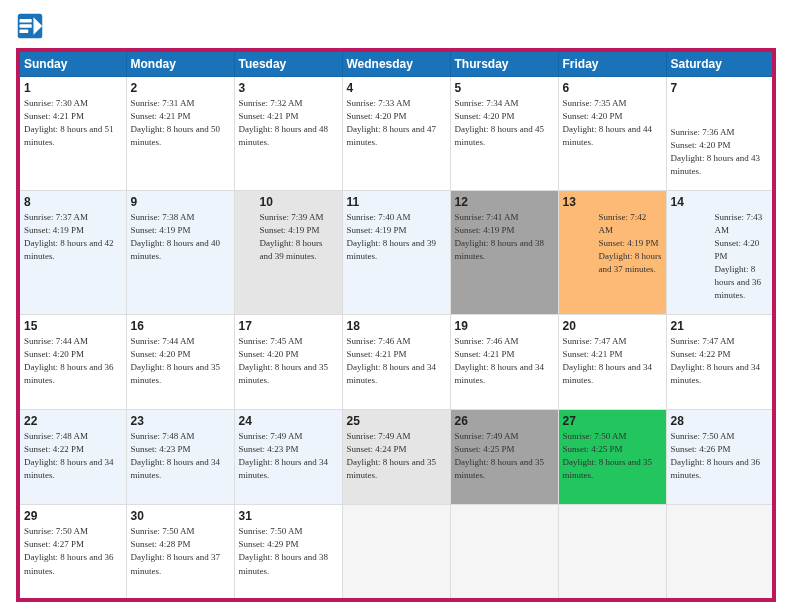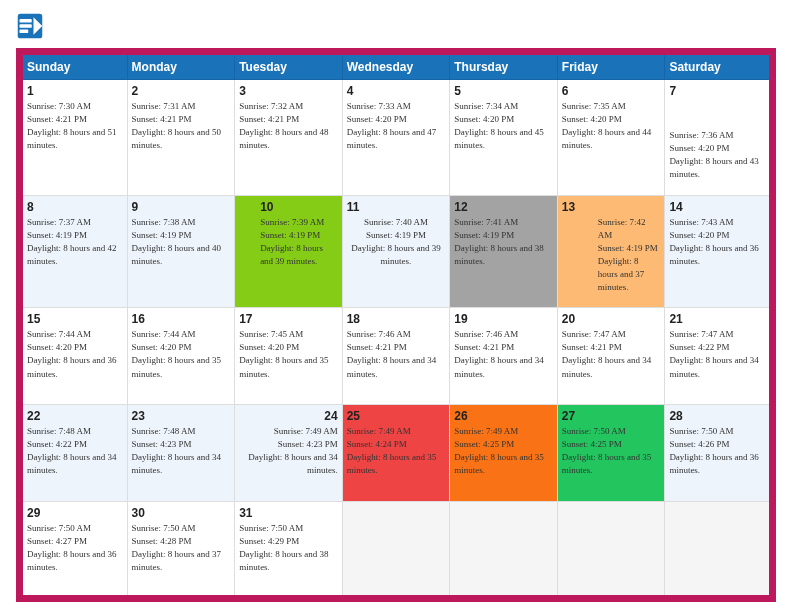--- a/index.html
+++ b/index.html
@@ -49,21 +49,21 @@
       font-weight: bold;
       color: #333;
       line-height: 1.1;
     }
     .location {
       font-size: 14px;
       color: #555;
     }
     .calendar {
       flex: 1;
-      border: 7px solid #be185d;
+      border: 4px solid #be185d;
       border-collapse: collapse;
       width: 100%;
       table-layout: fixed;
     }
     .calendar th {
       background: #1a73b8;
       color: #fff;
       font-size: 12px;
       font-weight: bold;
       padding: 5px 4px;
@@ -186,47 +186,47 @@
             <div class="cell-text" style="white-space: pre-line;">Sunrise: 7:37 AM
 Sunset: 4:19 PM
 Daylight: 8 hours and 42 minutes.</div>
           </td>
           <td style="background: rgb(238, 244, 251);">
             <span class="day-num">9</span>
             <div class="cell-text" style="white-space: pre-line;">Sunrise: 7:38 AM
 Sunset: 4:19 PM
 Daylight: 8 hours and 40 minutes.</div>
           </td>
-          <td style="background: #84cc16; padding-left: 25px;">
+          <td style="background: #e5e5e5; padding-left: 25px;">
             <span class="day-num">10</span>
             <div class="cell-text" style="white-space: pre-line;">Sunrise: 7:39 AM
 Sunset: 4:19 PM
 Daylight: 8 hours and 39 minutes.</div>
           </td>
           <td style="background: rgb(238, 244, 251);">
             <span class="day-num">11</span>
-            <div class="cell-text" style="white-space: pre-line; text-align: center;">Sunrise: 7:40 AM
+            <div class="cell-text" style="white-space: pre-line;">Sunrise: 7:40 AM
 Sunset: 4:19 PM
 Daylight: 8 hours and 39 minutes.</div>
           </td>
           <td style="background: #a3a3a3;">
             <span class="day-num">12</span>
             <div class="cell-text" style="white-space: pre-line;">Sunrise: 7:41 AM
 Sunset: 4:19 PM
 Daylight: 8 hours and 38 minutes.</div>
           </td>
           <td style="background: #fdba74;">
             <span class="day-num">13</span>
             <div class="cell-text" style="white-space: pre-line; margin-left: 36px;">Sunrise: 7:42 AM
 Sunset: 4:19 PM
 Daylight: 8 hours and 37 minutes.</div>
           </td>
           <td style="background: rgb(238, 244, 251);">
             <span class="day-num">14</span>
-            <div class="cell-text" style="white-space: pre-line;">Sunrise: 7:43 AM
+            <div class="cell-text" style="white-space: pre-line; margin-left: 44px;">Sunrise: 7:43 AM
 Sunset: 4:20 PM
 Daylight: 8 hours and 36 minutes.</div>
           </td>
         </tr>
         <tr>
           <td>
             <span class="day-num">15</span>
             <div class="cell-text" style="white-space: pre-line;">Sunrise: 7:44 AM
 Sunset: 4:20 PM
 Daylight: 8 hours and 36 minutes.</div>
@@ -274,33 +274,33 @@
             <div class="cell-text" style="white-space: pre-line;">Sunrise: 7:48 AM
 Sunset: 4:22 PM
 Daylight: 8 hours and 34 minutes.</div>
           </td>
           <td style="background: rgb(238, 244, 251);">
             <span class="day-num">23</span>
             <div class="cell-text" style="white-space: pre-line;">Sunrise: 7:48 AM
 Sunset: 4:23 PM
 Daylight: 8 hours and 34 minutes.</div>
           </td>
-          <td style="background: rgb(238, 244, 251); text-align: right;">
+          <td style="background: rgb(238, 244, 251);">
             <span class="day-num">24</span>
             <div class="cell-text" style="white-space: pre-line;">Sunrise: 7:49 AM
 Sunset: 4:23 PM
 Daylight: 8 hours and 34 minutes.</div>
           </td>
-          <td style="background: #ef4444;">
+          <td style="background: #e5e5e5;">
             <span class="day-num">25</span>
             <div class="cell-text" style="white-space: pre-line;">Sunrise: 7:49 AM
 Sunset: 4:24 PM
 Daylight: 8 hours and 35 minutes.</div>
           </td>
-          <td style="background: #f97316;">
+          <td style="background: #a3a3a3;">
             <span class="day-num">26</span>
             <div class="cell-text" style="white-space: pre-line;">Sunrise: 7:49 AM
 Sunset: 4:25 PM
 Daylight: 8 hours and 35 minutes.</div>
           </td>
           <td style="background: #22c55e;">
             <span class="day-num">27</span>
             <div class="cell-text" style="white-space: pre-line;">Sunrise: 7:50 AM
 Sunset: 4:25 PM
 Daylight: 8 hours and 35 minutes.</div>

